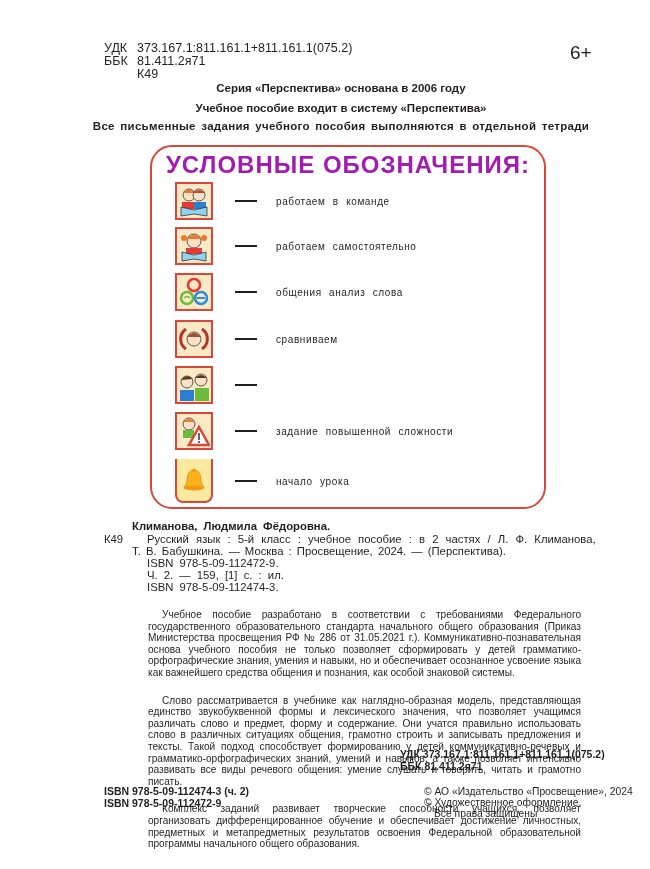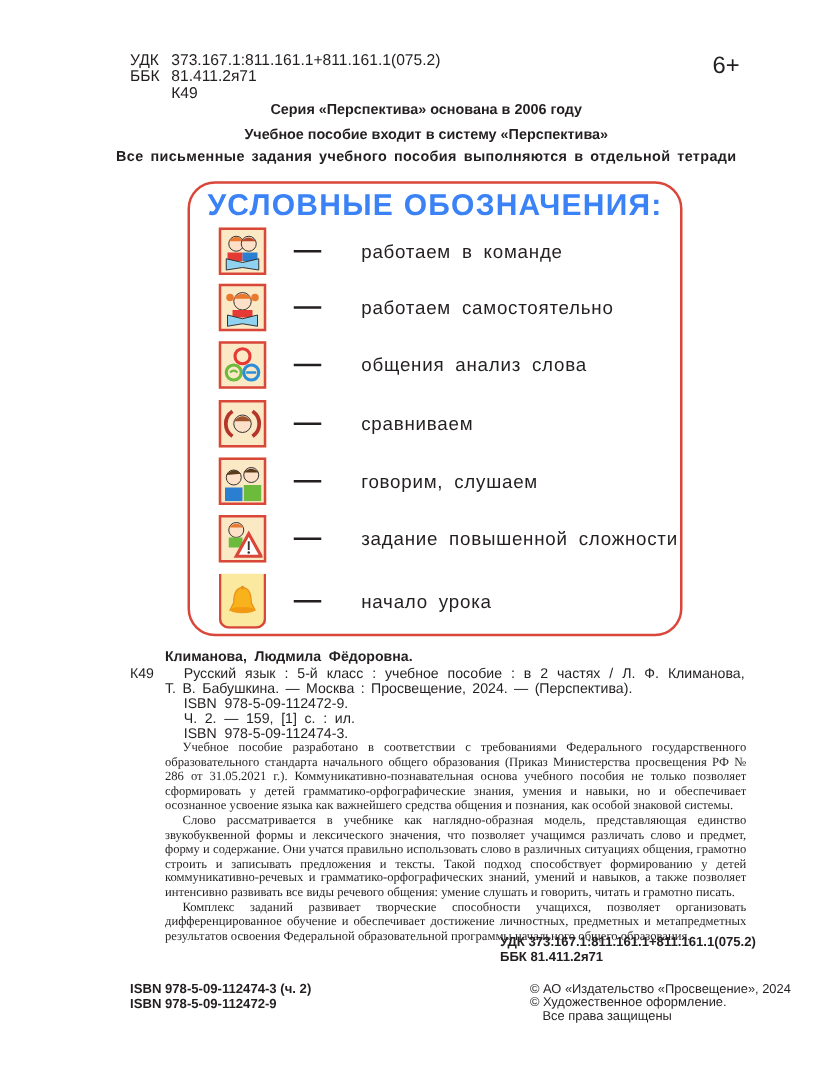--- a/index.html
+++ b/index.html
@@ -4,29 +4,29 @@
 <style>
   html,body{margin:0;padding:0;background:#fff;}
   body{width:650px;height:869px;position:relative;font-family:"Liberation Sans",sans-serif;color:#231f20;overflow:hidden;}
   .abs{position:absolute;}
   .codes{left:104px;top:42px;font-size:12.5px;line-height:13px;}
   .codes .row{white-space:nowrap;}
   .codes .lbl{display:inline-block;width:33px;}
   .age{left:570px;top:42px;font-size:19px;}
   .series{left:0;width:650px;text-align:center;font-weight:bold;font-size:11.5px;padding-left:16px;}
   .legend-box{left:150px;top:145px;width:392px;height:360px;border:2.5px solid #d9463a;border-radius:22px;}
-  .legend-title{left:150px;top:151px;width:396px;text-align:center;color:#3b82f6;font-weight:bold;font-size:24px;letter-spacing:1px;}
+  .legend-title{left:150px;top:151px;width:396px;text-align:center;color:#a21caf;font-weight:bold;font-size:24px;letter-spacing:1px;}
   .item{left:175px;height:42px;display:flex;align-items:center;}
   .icon{width:38px;height:38px;border:2px solid #d9463a;background:#fbe9c6;box-sizing:border-box;display:flex;align-items:center;justify-content:center;}
   .icon.bell{border-radius:0 0 8px 8px;border-top:none;background:#fbe9a0;height:44px;}
   .dash{margin-left:22px;width:22px;height:2px;background:#231f20;}
-  .itxt{margin-left:32px;font-size:15px;letter-spacing:0.6px;word-spacing:4px;white-space:nowrap;}
+  .itxt{margin-left:19px;font-size:10px;letter-spacing:0.6px;word-spacing:4px;white-space:nowrap;}
   .biblio{left:104px;font-size:11.3px;line-height:12px;white-space:nowrap;}
   .para{left:132px;width:465px;font-size:10.1px;line-height:11.6px;text-align:justify;}
-  .para p{margin:0;text-indent:14px;font-family:Liberation Serif, serif;}
+  .para p{margin:16px;text-indent:14px;}
   .udk2{left:400px;top:749px;font-weight:bold;font-size:10.5px;line-height:11.5px;}
   .isbn-foot{left:104px;top:786px;font-weight:bold;font-size:10.5px;line-height:11.5px;}
   .copy{left:400px;top:786px;font-size:10.3px;line-height:11.2px;margin-left:24px;}
   .copy .indent{padding-left:10px;}
 </style>
 </head>
 <body>
 
 <div class="abs codes">
   <div class="row"><span class="lbl">УДК</span><span>373.167.1:811.161.1+811.161.1(075.2)</span></div>
@@ -105,21 +105,20 @@
     <svg width="32" height="32" viewBox="0 0 32 32">
         <circle cx="9" cy="13" r="6" fill="#fde0c8" stroke="#333" stroke-width=".8"></circle>
         <path d="M3 11 Q9 4 15 10" fill="#5a3a1a"></path>
         <rect x="2" y="21" width="14" height="11" fill="#2a7fd0"></rect>
         <circle cx="23" cy="11" r="6" fill="#fde0c8" stroke="#333" stroke-width=".8"></circle>
         <path d="M17 9 Q23 3 29 9" fill="#5a3a1a"></path>
         <rect x="17" y="19" width="14" height="13" fill="#6cbb3c"></rect>
       </svg>
   </div>
   <div class="dash"></div>
-  <span class="itxt">говорим, слушаем</span>
 </div>
 
 <div class="abs item" style="top:410px">
   <div class="icon">
     <svg width="32" height="32" viewBox="0 0 32 32">
         <circle cx="11" cy="9" r="6" fill="#fde0c8" stroke="#333" stroke-width=".8"></circle>
         <path d="M5 7 Q11 1 17 7" fill="#e8792e"></path>
         <rect x="5" y="15" width="11" height="8" fill="#6cbb3c"></rect>
         <path d="M21 12 L31 30 L11 30 Z" fill="#fff" stroke="#d9463a" stroke-width="2.5"></path>
         <line x1="21" y1="18" x2="21" y2="25" stroke="#333" stroke-width="1.5"></line>

